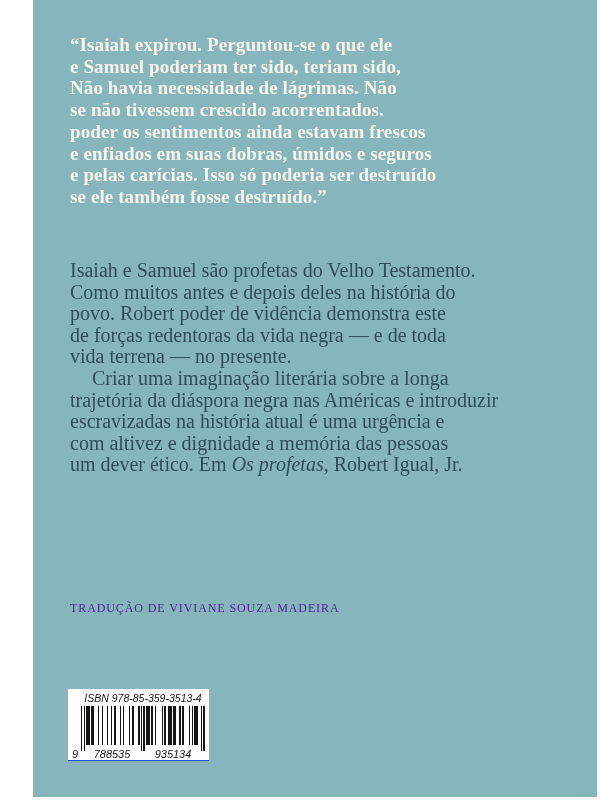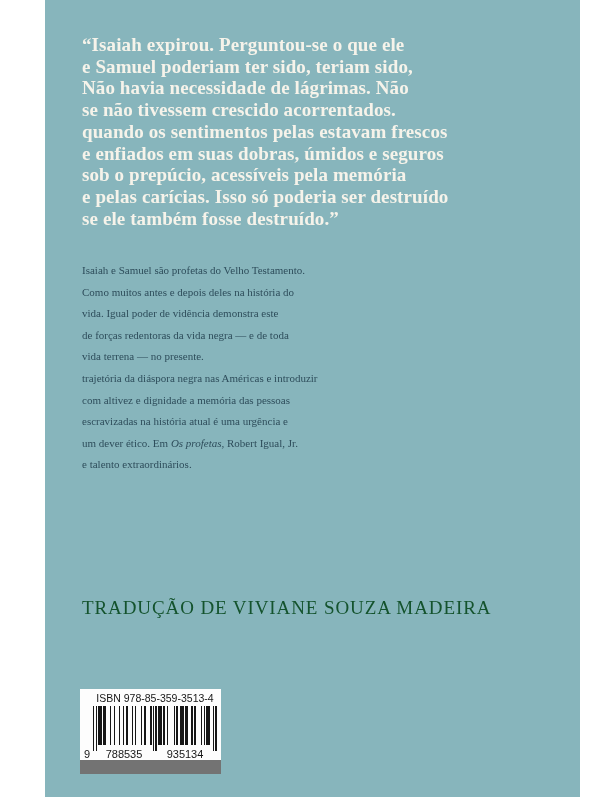--- a/index.html
+++ b/index.html
@@ -1,78 +1,78 @@
 <!DOCTYPE html>
 <html><head>
 <meta charset="utf-8">
 <style>
   html,body{margin:0;padding:0;background:#ffffff;}
   .page{
     position:relative;width:600px;height:800px;background:#ffffff;overflow:hidden;
     font-family:"Liberation Serif","DejaVu Serif",serif;
   }
   .cover{
-    position:absolute;left:45px;top:0;width:535px;height:797px;
+    position:absolute;left:33px;top:0;width:535px;height:797px;
     background:#87b5bc;
+    padding-left:29px;
   }
   .quote{
     position:absolute;left:37px;top:34px;width:470px;
     color:#f6f3ea;font-weight:700;font-size:19px;line-height:21.7px;
     letter-spacing:0.1px;
   }
   .synopsis{
     position:absolute;left:37px;top:260px;width:480px;
-    color:#2e4d5b;font-size:11px;line-height:21.6px;
+    color:#2e4d5b;font-size:20px;line-height:21.6px;
   }
   .sline.indent{padding-left:22px;}
   .sline em{font-style:italic;}
   .credit{
     position:absolute;left:37px;top:600px;width:480px;
-    color:#14532d;font-size:19px;line-height:16px;letter-spacing:0.9px;
+    color:#4c1d95;font-size:12px;line-height:16px;letter-spacing:0.9px;
   }
   .barcode{
-    position:absolute;left:35px;top:689px;width:141px;height:85px;background:#737373;
+    position:absolute;left:35px;top:689px;width:141px;height:72px;background:#1d4ed8;font-style:italic;
   }
   .barcode svg{display:block;}
   .barcode text{
     font-family:"Liberation Sans","DejaVu Sans",sans-serif;fill:#161616;
   }
   .isbn-label{font-size:10.5px;}
   .bc-digit{font-size:11px;}
   #bars rect{fill:#161616;}
 </style>
 </head>
 <body>
 
 <div class="page">
   <div class="cover">
 
     <div class="quote">
       <div class="qline">“Isaiah expirou. Perguntou-se o que ele</div>
       <div class="qline">e Samuel poderiam ter sido, teriam sido,</div>
       <div class="qline">Não havia necessidade de lágrimas. Não</div>
       <div class="qline">se não tivessem crescido acorrentados.</div>
-      <div class="qline">quando os sentimentos pelas estavam frescos</div>
+      <div class="qline">poder os sentimentos ainda estavam frescos</div>
       <div class="qline">e enfiados em suas dobras, úmidos e seguros</div>
-      <div class="qline">sob o prepúcio, acessíveis pela memória</div>
       <div class="qline">e pelas carícias. Isso só poderia ser destruído</div>
       <div class="qline">se ele também fosse destruído.”</div>
     </div>
 
     <div class="synopsis">
       <div class="sline">Isaiah e Samuel são profetas do Velho Testamento.</div>
       <div class="sline">Como muitos antes e depois deles na história do</div>
-      <div class="sline">vida. Igual poder de vidência demonstra este</div>
+      <div class="sline">povo. Robert poder de vidência demonstra este</div>
       <div class="sline">de forças redentoras da vida negra — e de toda</div>
       <div class="sline">vida terrena — no presente.</div>
+      <div class="sline indent">Criar uma imaginação literária sobre a longa</div>
       <div class="sline">trajetória da diáspora negra nas Américas e introduzir</div>
+      <div class="sline">escravizadas na história atual é uma urgência e</div>
       <div class="sline">com altivez e dignidade a memória das pessoas</div>
-      <div class="sline">escravizadas na história atual é uma urgência e</div>
       <div class="sline"><span>um dever ético. Em </span><em>Os profetas</em><span>, Robert Igual, Jr.</span></div>
-      <div class="sline">e talento extraordinários.</div>
     </div>
 
     <div class="credit">TRADUÇÃO DE VIVIANE SOUZA MADEIRA</div>
 
     <div class="barcode">
       <svg width="141" height="71" viewBox="0 0 141 71" shape-rendering="crispEdges">
         <rect x="0" y="0" width="141" height="71" fill="#fdfdfd"></rect>
         <text class="isbn-label" x="75" y="13" text-anchor="middle">ISBN 978-85-359-3513-4</text>
         <g id="bars">
             <rect x="13.00" y="17" width="1.36" height="45"></rect>

